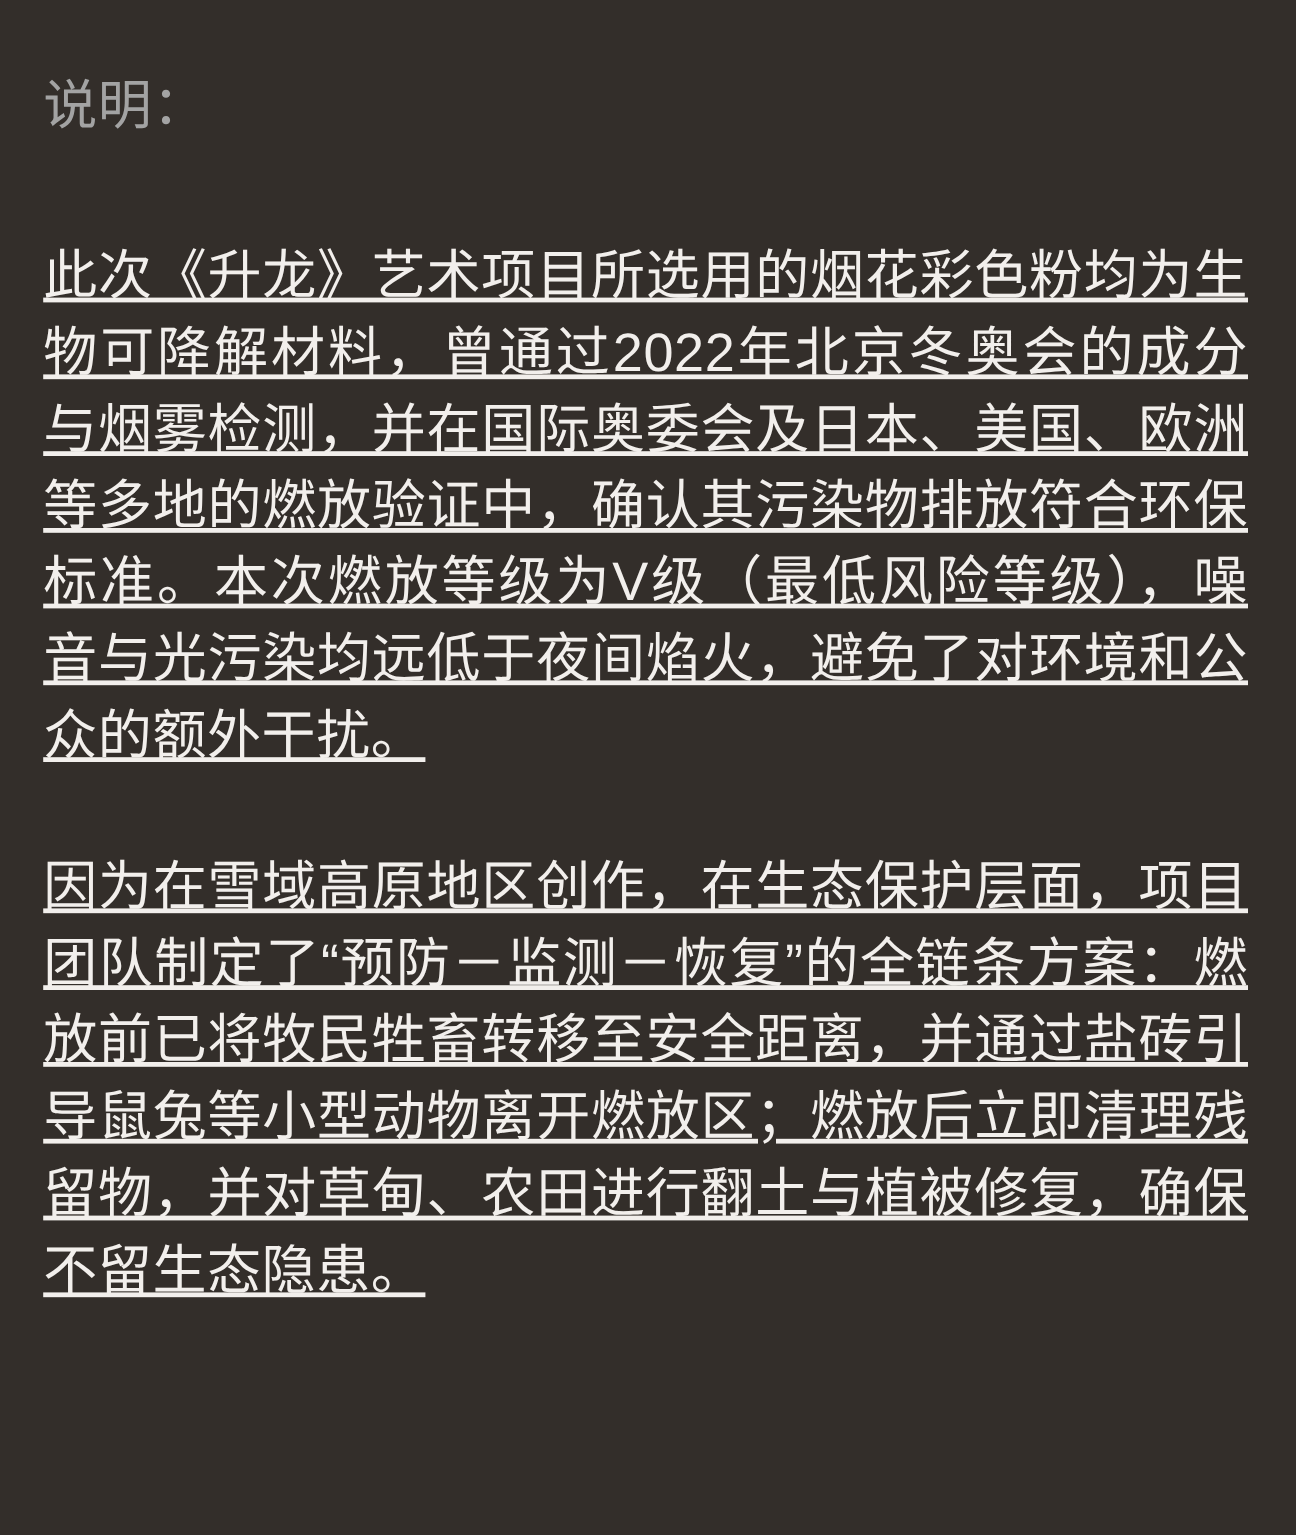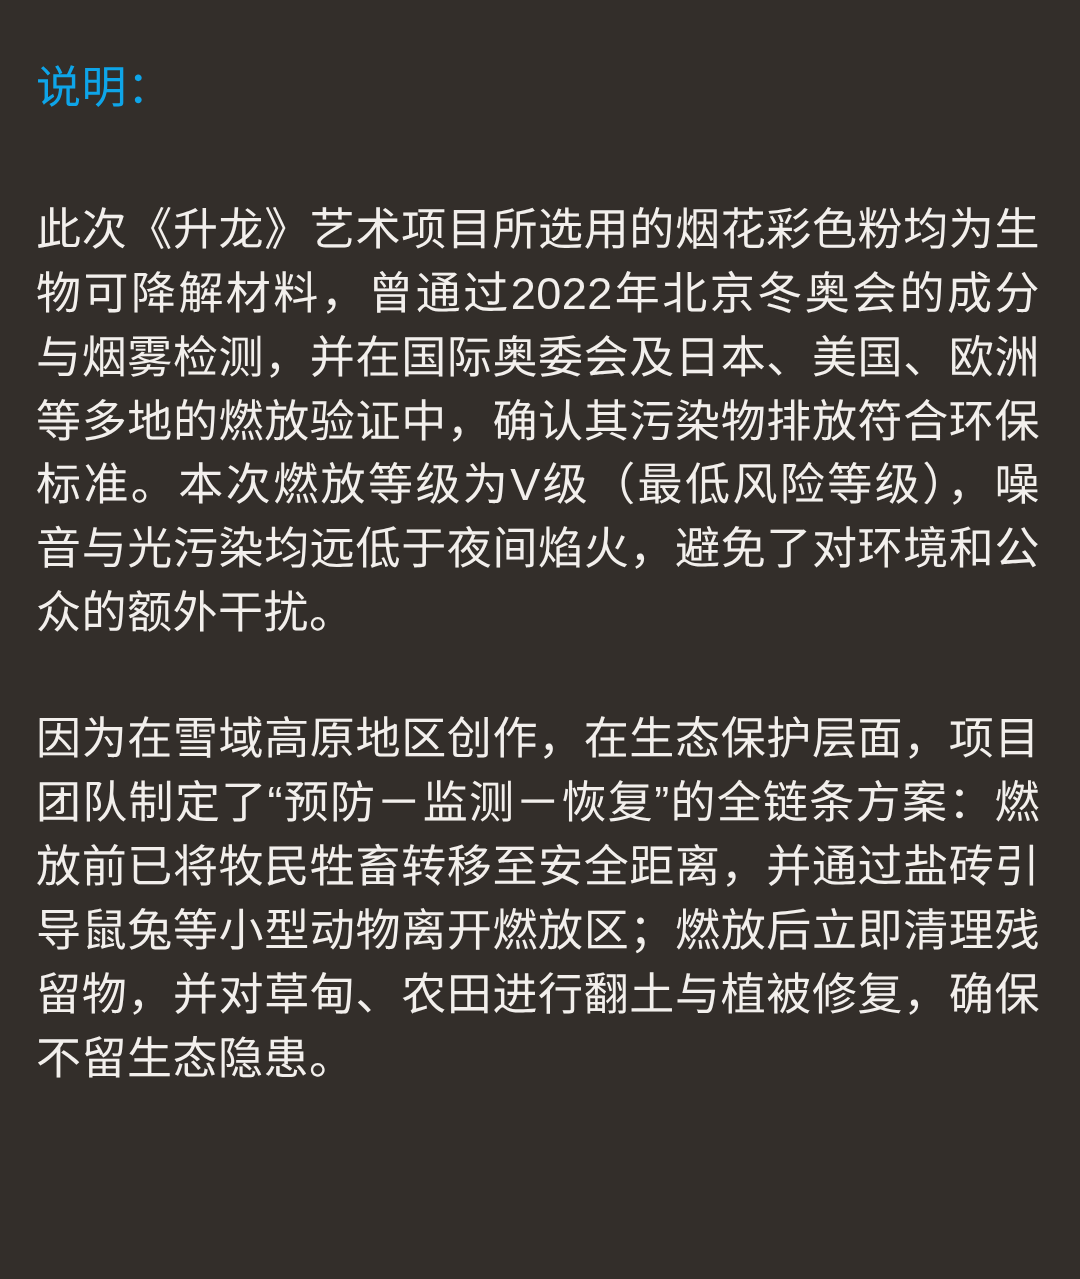--- a/index.html
+++ b/index.html
@@ -22,30 +22,31 @@
   }
   .statement {
     color: #f2efec;
     font-size: 45px;
     line-height: 1.42;
     letter-spacing: 0.5px;
     font-weight: 400;
   }
   .heading {
     margin: 0 0 78px 0;
-    color: #0ea5e9;
+    color: #a3a3a3;
     font-size: 45px;
     line-height: 1.42;
     font-weight: 400;
   }
   .para {
     margin: 0 0 62px 0;
     text-align: justify;
     text-justify: inter-ideograph;
     word-break: break-all;
+    text-decoration: underline;
   }
   .para:last-child {
     margin-bottom: 16px;
   }
 </style>
 </head>
 <body>
 
 <div class="page">
   <div class="statement">

